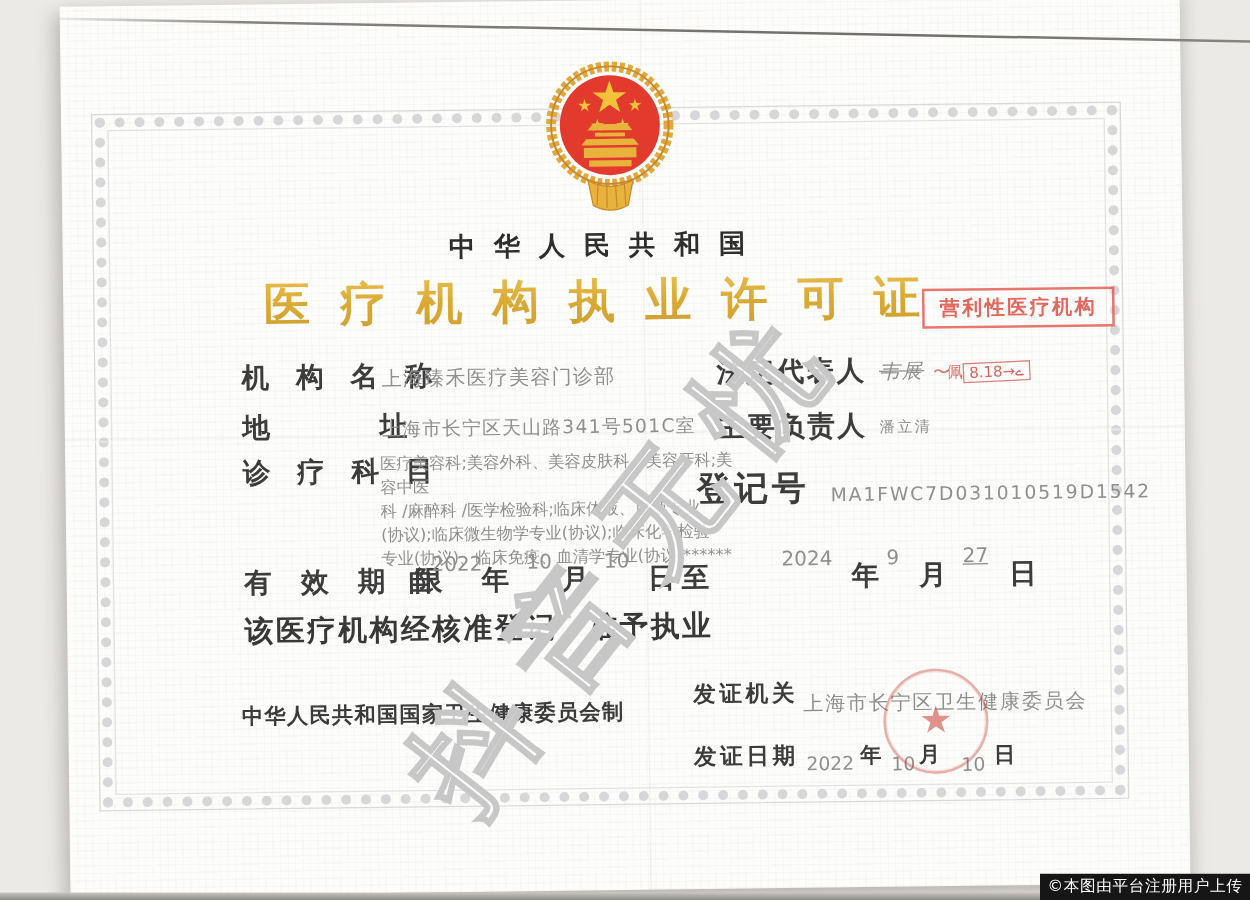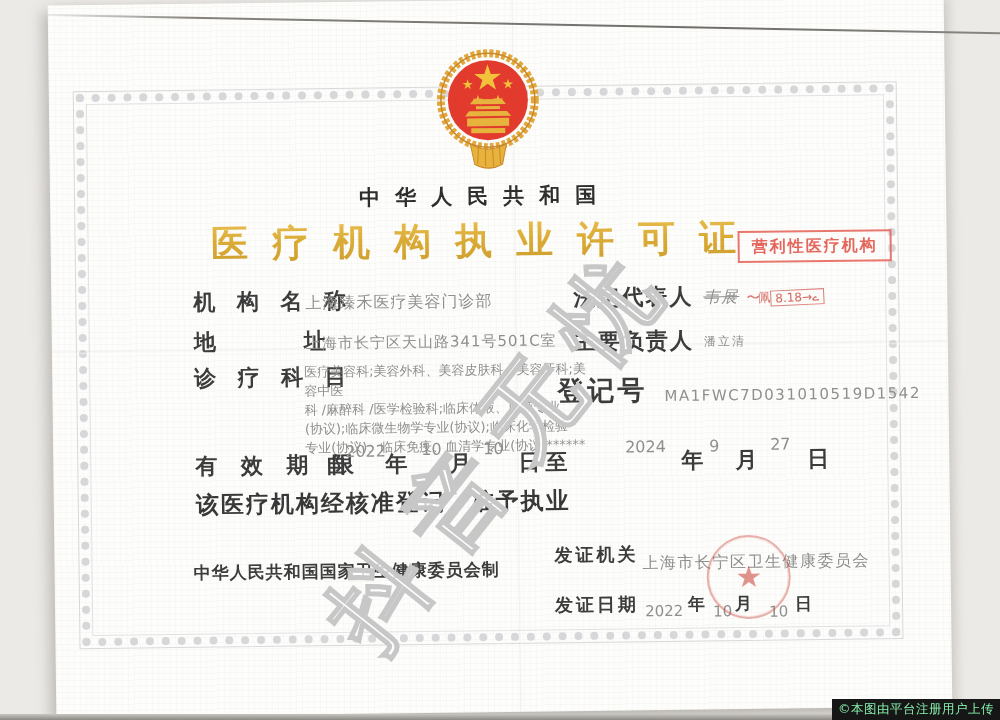--- a/index.html
+++ b/index.html
@@ -100,21 +100,21 @@
     position:absolute;left:295px;top:585px;height:100px;line-height:100px;
     transform:rotate(-51deg);transform-origin:0 50%;
     font-size:96px;font-weight:bold;letter-spacing:26px;white-space:nowrap;
     font-family:"Liberation Serif","DejaVu Serif",serif;
     color:rgba(255,255,255,.78);
     -webkit-text-stroke:2px #c7c7c7;
     z-index:30;pointer-events:none;
   }
   .credit-bar{
     position:absolute;left:832px;top:699px;width:168px;height:21px;
-    background:#161616;color:#86efac;font-size:12.5px;
+    background:#161616;color:#ffffff;font-size:12.5px;
     display:flex;align-items:center;justify-content:center;letter-spacing:.5px;
     z-index:40;font-family:"DejaVu Sans",sans-serif;
   }
   .scope{
     position:absolute;left:252px;top:360px;width:292px;
     color:#8f8f8f;font-size:13px;line-height:19px;white-space:normal;
     font-family:"DejaVu Sans",sans-serif;
   }
 </style>
 </head>
@@ -193,21 +193,21 @@
   <div class="val" style="left:292px;top:440px;font-size:16px;">2022</div>
   <div class="lbl" style="left:332px;top:448px;font-size:22px;">年</div>
   <div class="val" style="left:368px;top:439px;font-size:16px;">10</div>
   <div class="lbl" style="left:396px;top:448px;font-size:22px;">月</div>
   <div class="val" style="left:430px;top:439px;font-size:16px;">10</div>
   <div class="lbl" style="left:465px;top:448px;font-size:22px;letter-spacing:5px;">日至</div>
   <div class="val" style="left:572px;top:439px;font-size:16px;text-align:right;">2024</div>
   <div class="lbl" style="left:628px;top:448px;font-size:22px;">年</div>
   <div class="val" style="left:656px;top:439px;font-size:16px;">9</div>
   <div class="lbl" style="left:682px;top:448px;font-size:22px;">月</div>
-  <div class="val" style="left:717px;top:438px;font-size:16px;">27</div>
+  <div class="val" style="left:717px;top:438px;font-size:16px;text-decoration:underline;">27</div>
   <div class="lbl" style="left:754px;top:448px;font-size:22px;">日</div>
 
   <div class="lbl" style="left:142px;top:486px;font-size:23px;letter-spacing:2px;color:#383838;">该医疗机构经核准登记，准予执业</div>
 
   <div class="lbl" style="left:139px;top:558px;font-size:17px;letter-spacing:1px;">中华人民共和国国家卫生健康委员会制</div>
 
   <div class="lbl" style="left:500px;top:544px;font-size:18px;letter-spacing:3px;">发证机关</div>
   <div class="val" style="left:588px;top:555px;font-size:16px;letter-spacing:1.5px;">上海市长宁区卫生健康委员会</div>
 
   <div class="lbl" style="left:500px;top:594px;font-size:18px;letter-spacing:3px;">发证日期</div>

